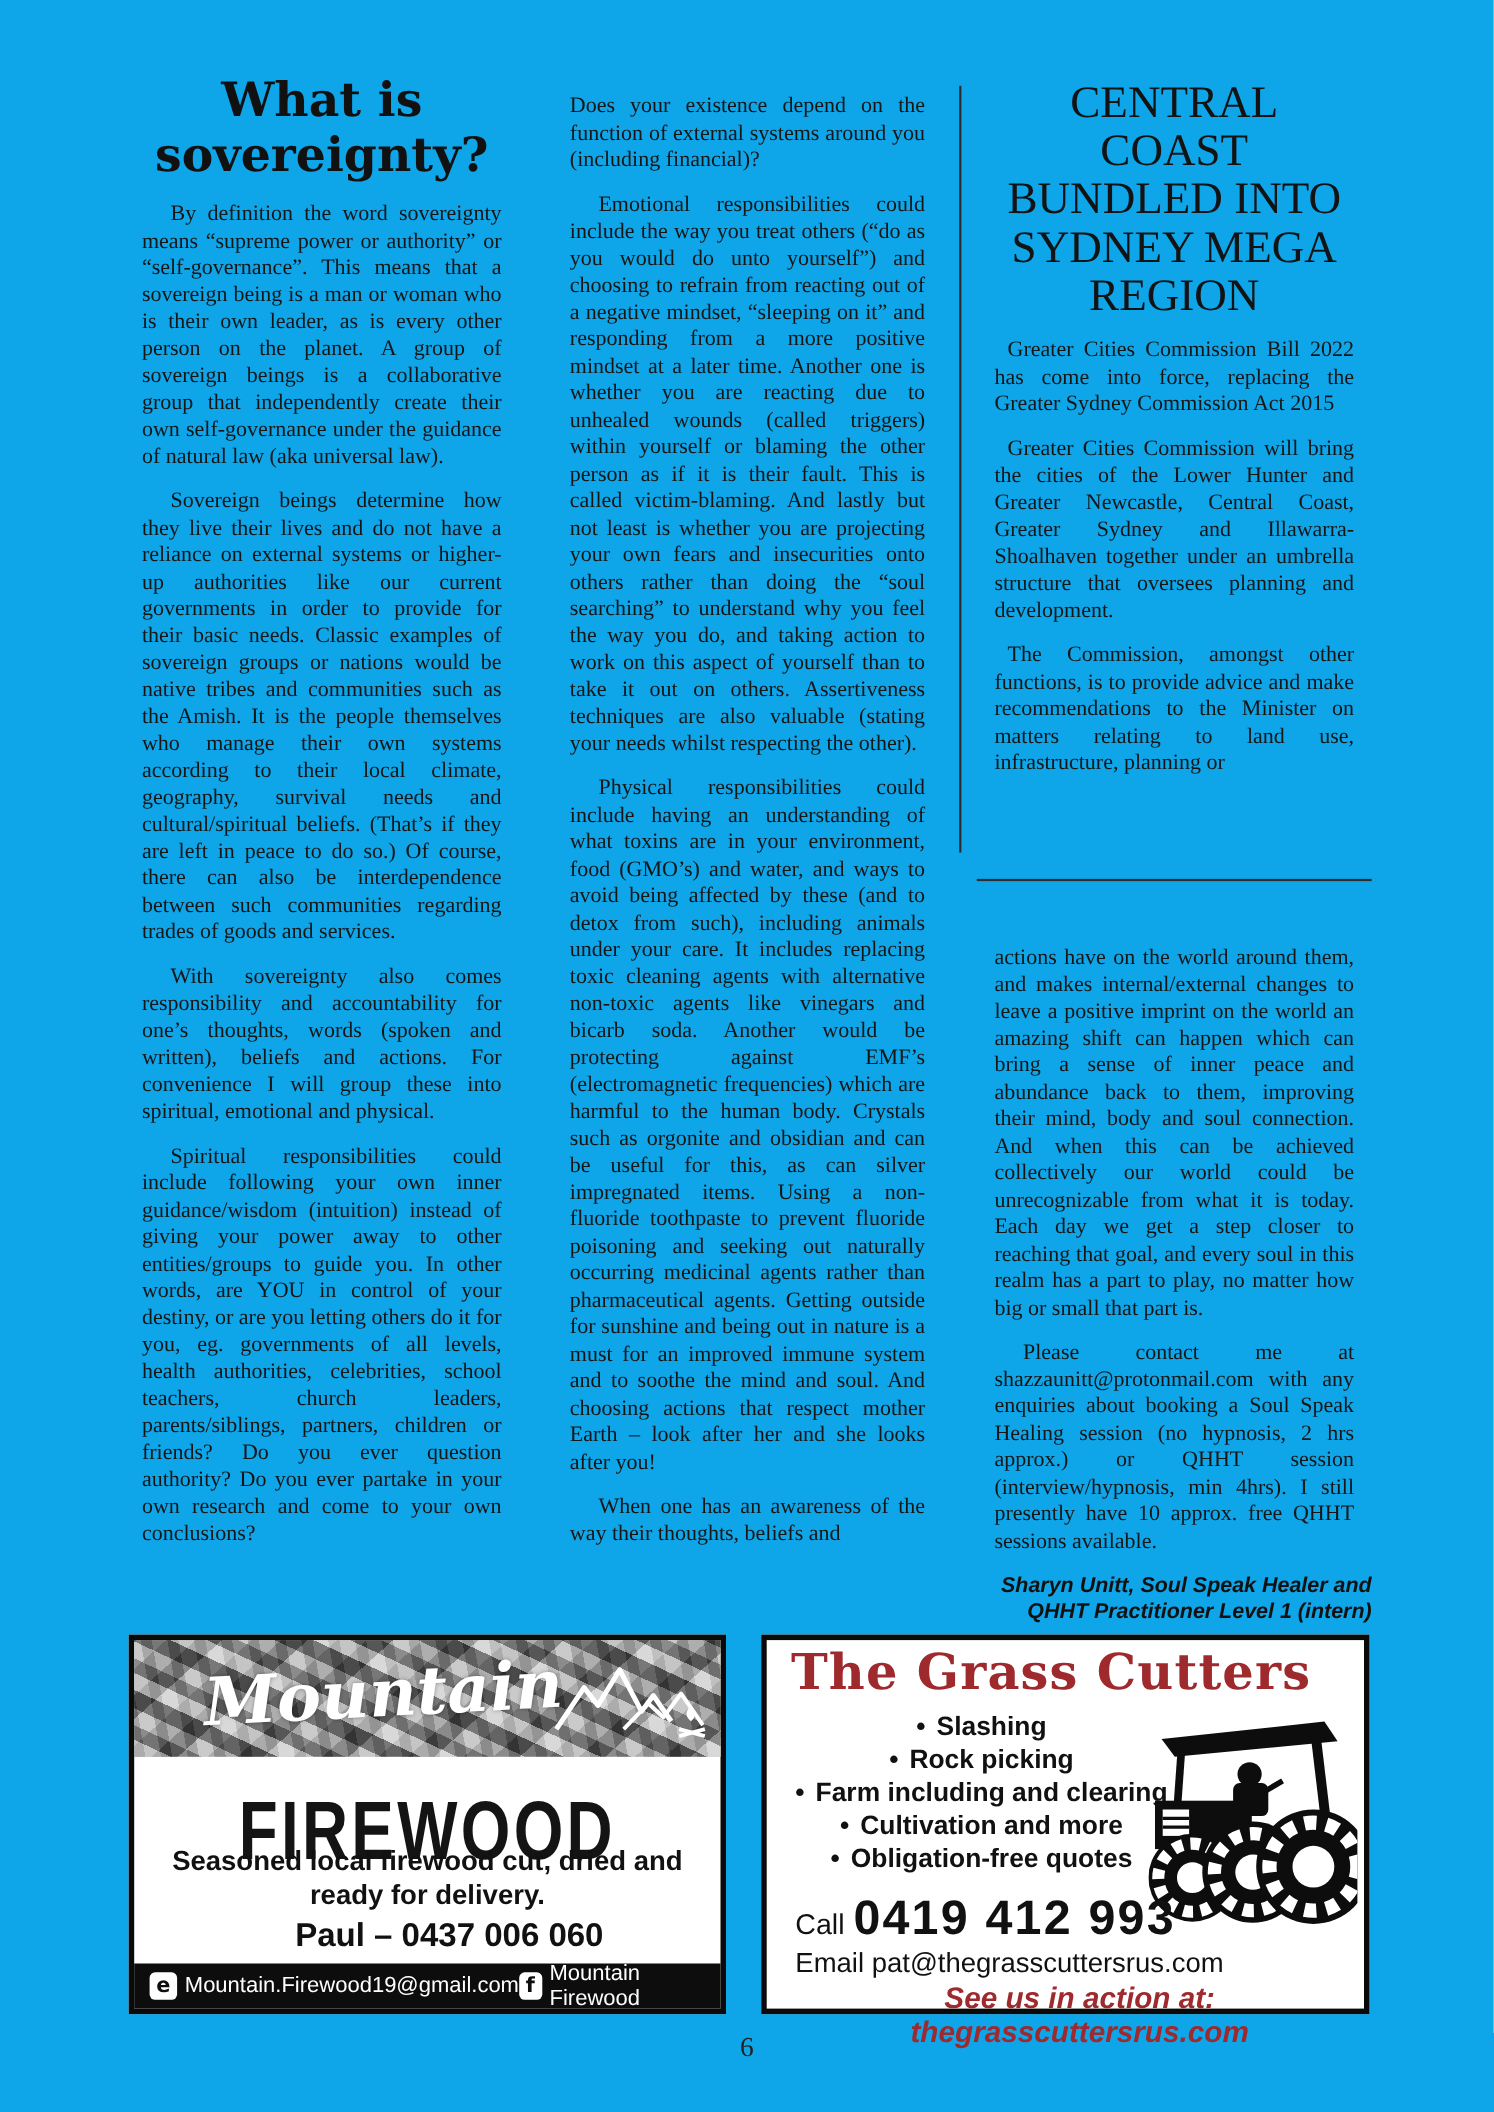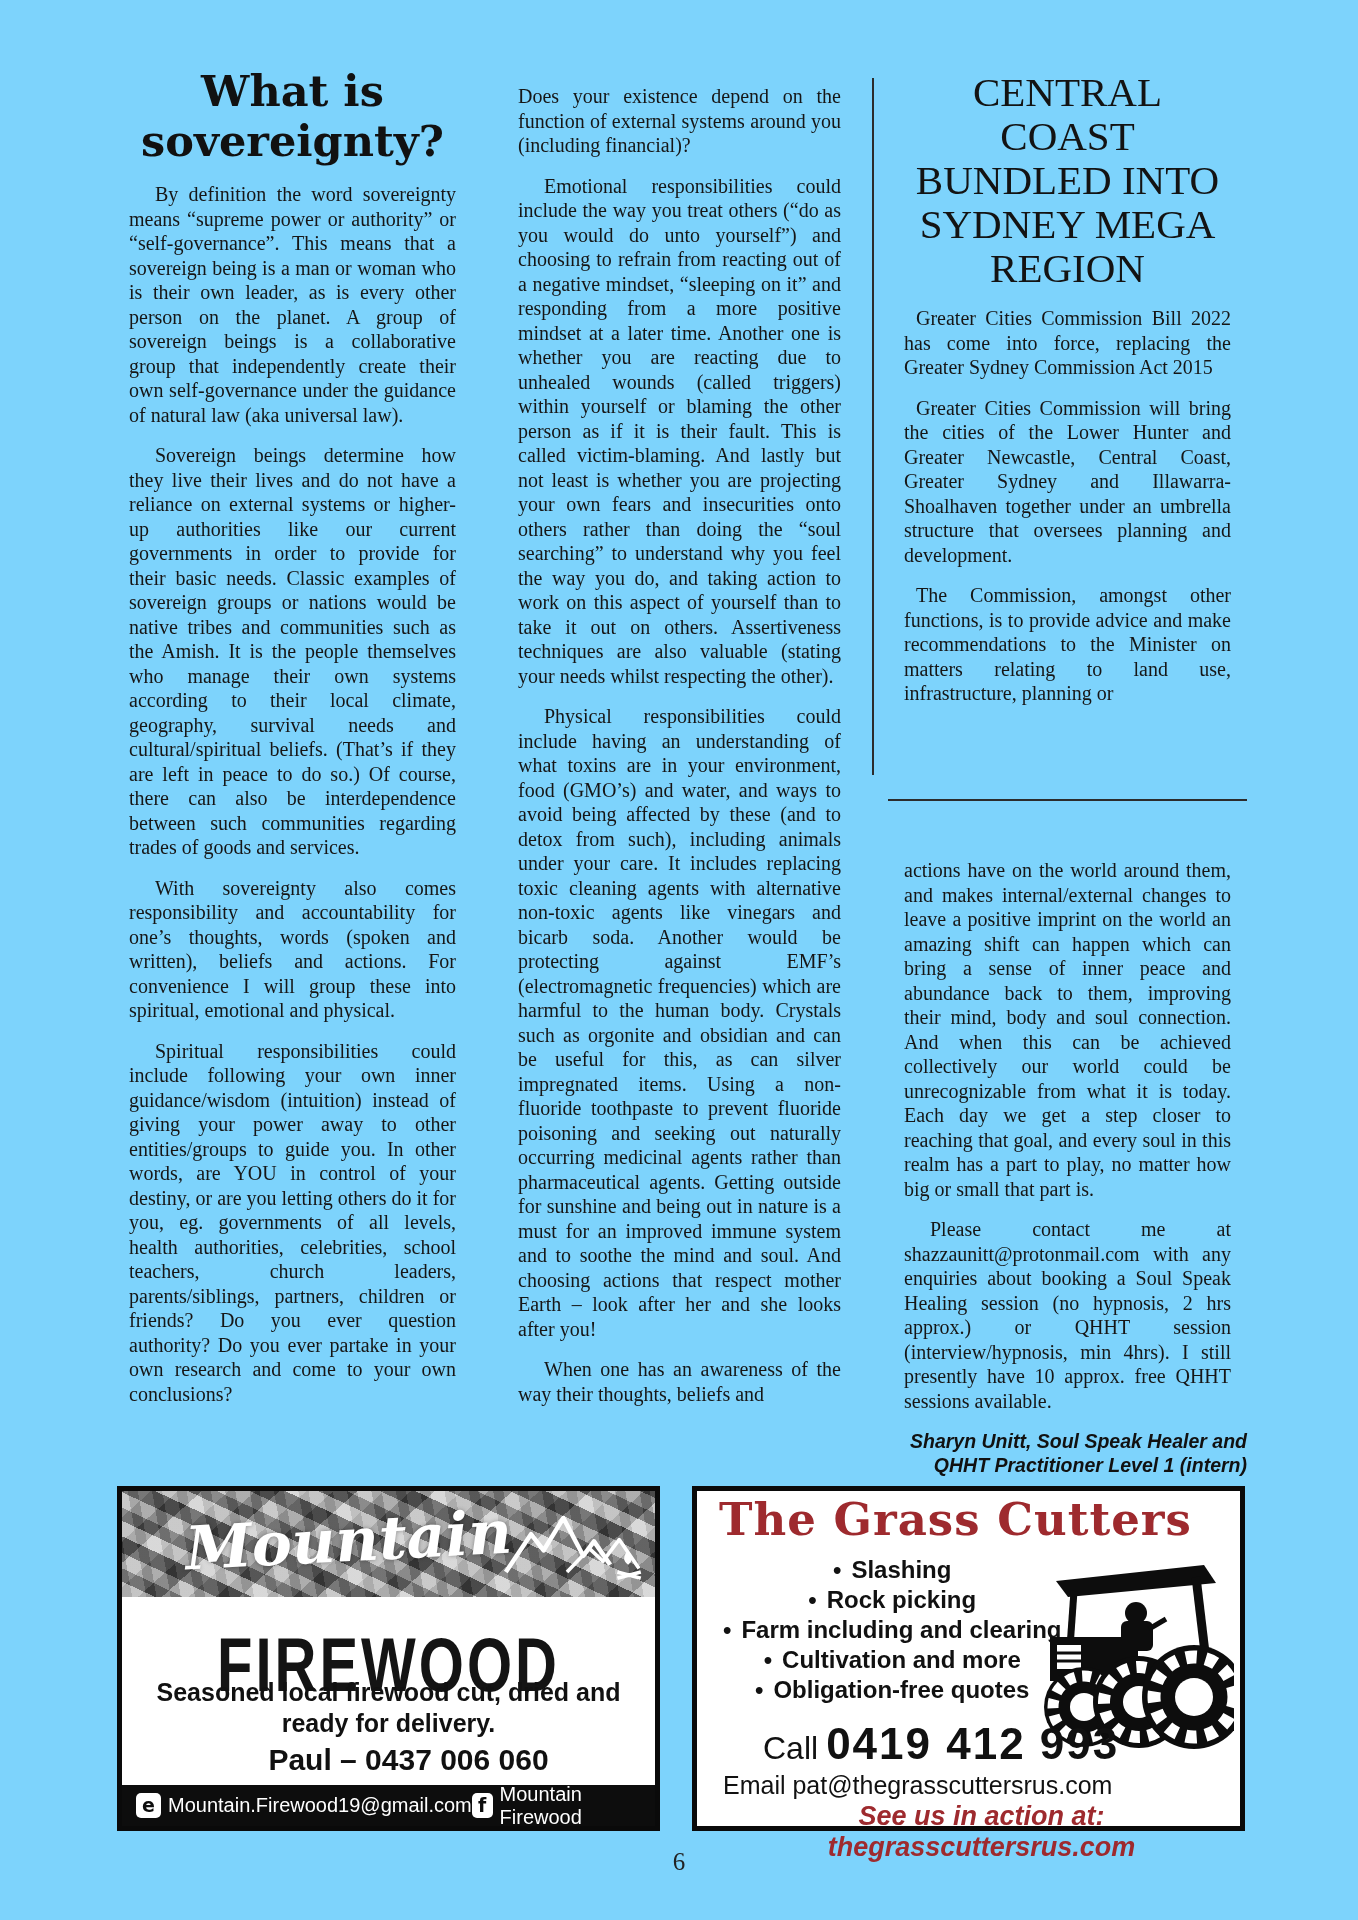--- a/index.html
+++ b/index.html
@@ -1,16 +1,16 @@
 <!DOCTYPE html>
 <html><head>
 <meta charset="utf-8">
 <style>
   html,body{margin:0;padding:0;background:#ffffff;}
-  .page{position:relative;width:1358px;height:1920px;background:#7dd3fc;overflow:hidden;
+  .page{position:relative;width:1358px;height:1920px;background:#0ea5e9;overflow:hidden;
         font-family:"Liberation Serif", serif;color:#161616;}
 
   
   .col{position:absolute;}
   .col1{left:113px;top:66px;width:359px;}
   .col2{left:502px;top:68px;width:355px;}
   .col3news{left:888px;top:70px;width:359px;}
   .col3cont{left:888px;top:842px;width:359px;}
 
   .art-title{font-family:"DejaVu Serif", serif;font-weight:bold;font-size:43px;line-height:50px;
@@ -56,21 +56,21 @@
 
   
   .gc{left:692px;top:1486px;width:553px;height:345px;text-align:center;}
   .gc-title{position:absolute;left:22px;top:2px;font-family:"DejaVu Serif", serif;font-weight:bold;
       font-size:45px;color:#9e2a2e;letter-spacing:1px;}
   .gc-list{position:absolute;left:26px;top:64px;margin:0;padding:0;list-style:none;
       font-family:"Liberation Sans", sans-serif;font-weight:700;font-size:24px;line-height:30px;color:#111;}
   .gc-list li::before{content:"•";margin-right:10px;}
   .gc-tractor{position:absolute;right:6px;top:58px;}
   .gc-call{position:absolute;left:26px;top:228px;font-family:"Liberation Sans", sans-serif;color:#111;}
-  .gc-call-label{font-size:32px;font-weight:400;margin-right:8px;margin-left:40px;}
+  .gc-call-label{font-size:26px;font-weight:400;margin-right:8px;}
   .gc-phone{font-size:44px;font-weight:700;letter-spacing:2px;}
   .gc-email{position:absolute;left:26px;top:280px;font-family:"Liberation Sans", sans-serif;
       font-size:25px;font-weight:500;color:#111;}
   .gc-red{position:absolute;left:26px;top:310px;font-family:"Liberation Sans", sans-serif;
       font-style:italic;font-weight:700;font-size:27px;color:#9e2a2e;}
 
   .pageno{position:absolute;left:0;top:1848px;width:100%;text-align:center;font-size:25px;color:#222;}
 </style>
 </head>
 <body>

